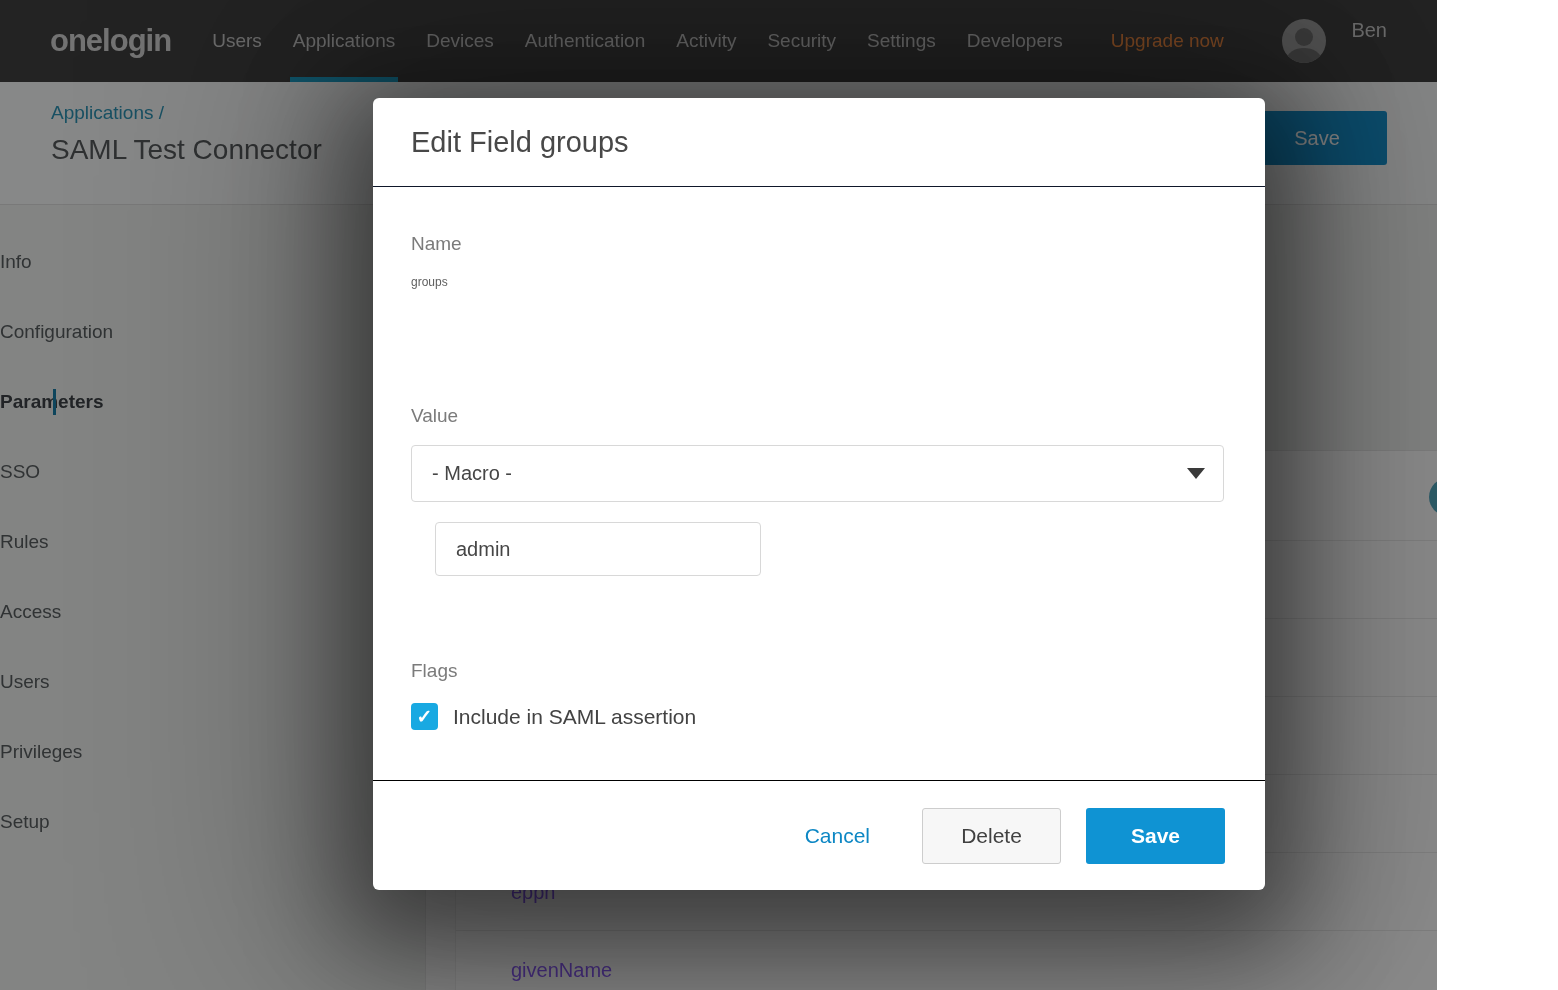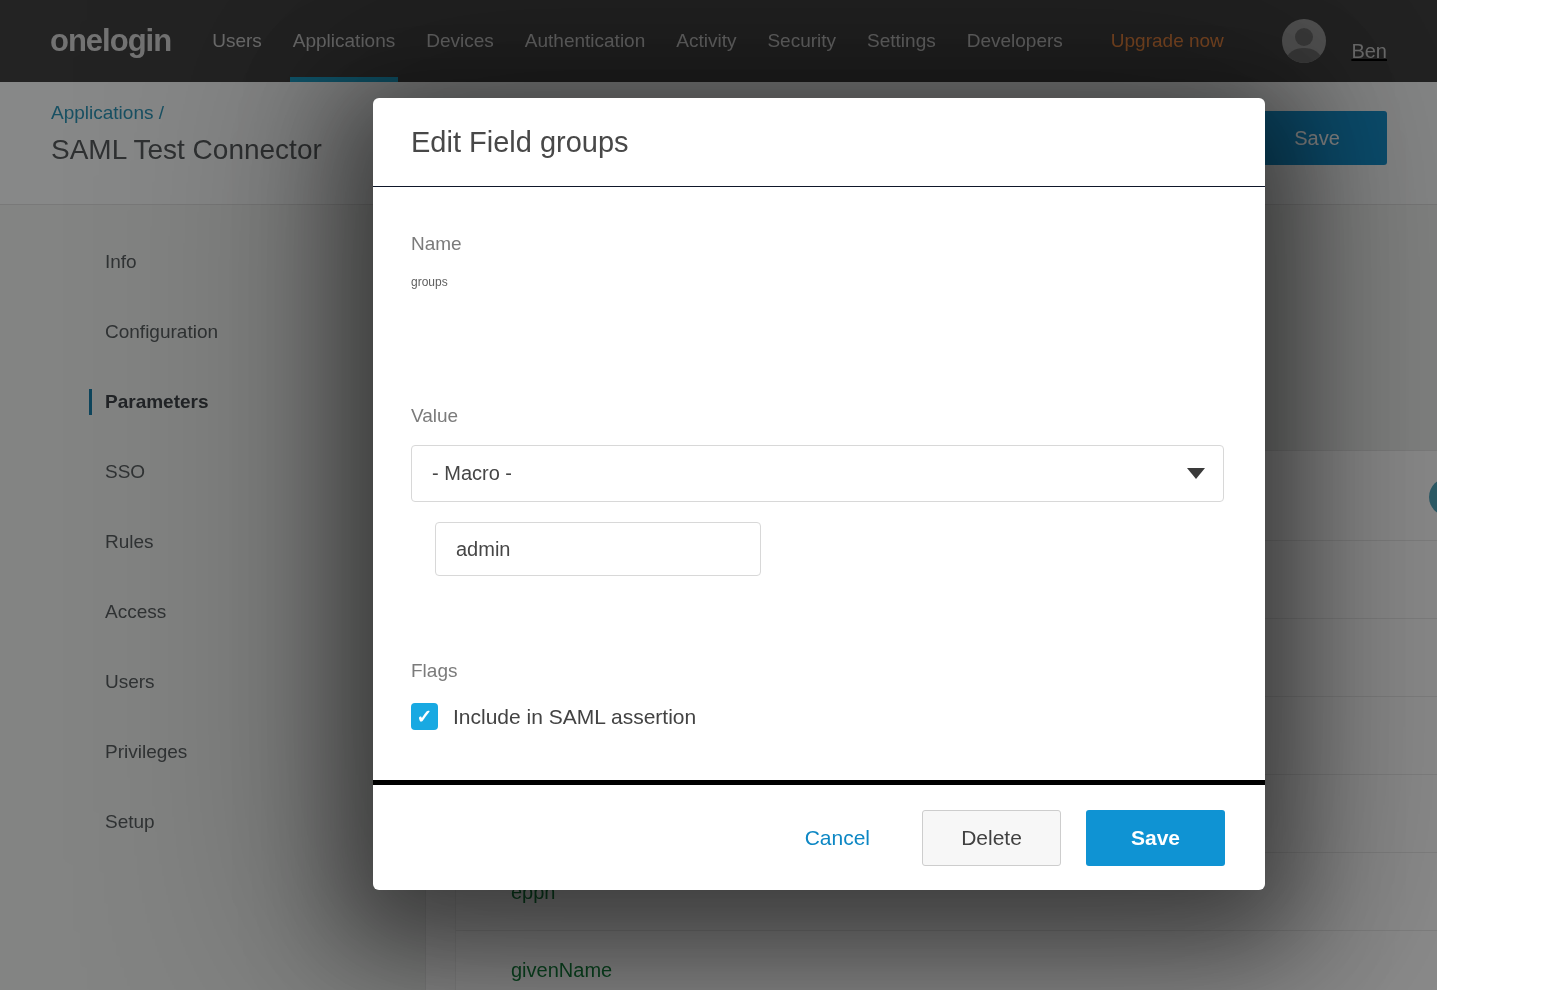--- a/index.html
+++ b/index.html
@@ -8,52 +8,52 @@
 
   
   .topnav { position:absolute; left:0; top:0; width:100%; height:82px; background:#404040;
             display:flex; align-items:center; padding:0 50px; }
   .logo { font-size:31px; font-weight:bold; color:#d2d2d2; letter-spacing:-1px; margin-right:41px; cursor:pointer; }
   .nav-links { display:flex; align-items:stretch; height:82px; }
   .nav-item { position:relative; display:flex; align-items:center; height:82px; margin-right:31px;
               font-size:19px; color:#c3c3c3; cursor:pointer; white-space:nowrap; }
   .nav-item.active::after { content:""; position:absolute; left:-3px; right:-3px; bottom:0; height:5px; background:#1e9ec6; }
   .upgrade { color:#f08a42; font-size:19px; margin-left:17px; cursor:pointer; white-space:nowrap; }
-  .user-cluster { margin-left:auto; display:flex; align-items:flex-end;text-decoration:underline; }
+  .user-cluster { margin-left:auto; display:flex; align-items:flex-start; }
   .avatar { position:relative; width:44px; height:44px; border-radius:50%; background:#9a9a9a; overflow:hidden; cursor:pointer; }
   .avatar::before { content:""; position:absolute; left:13px; top:9px; width:18px; height:18px; border-radius:50%; background:#6e6e6e; }
   .avatar::after  { content:""; position:absolute; left:5px; top:29px; width:34px; height:22px; border-radius:50% 50% 0 0; background:#6e6e6e; }
   .user-name { color:#c6c6c6; font-size:20px; margin-left:25px; cursor:pointer; }
 
   
   .page-header { position:absolute; left:0; top:82px; width:100%; height:123px; background:#f6f7f7; border-bottom:1px solid #dcdcdc; }
   .breadcrumb { position:absolute; left:51px; top:20px; font-size:19px; color:#2d93b4; cursor:pointer; }
   .page-title { position:absolute; left:51px; top:52px; font-size:28px; color:#565a5c; white-space:nowrap; }
   .actions-btn { position:absolute; right:210px; top:30px; width:190px; height:52px; border:1px solid #c9c9c9; border-radius:3px;
                  display:flex; align-items:center; justify-content:flex-end; padding-right:22px; cursor:pointer; color:#5b5b5b; font-size:20px; }
   .caret { width:0; height:0; border-left:9px solid transparent; border-right:9px solid transparent; border-top:11px solid #4a4a4a; }
   .actions-btn .caret { margin-left:16px; border-top-color:#555; }
   .hdr-save { position:absolute; right:50px; top:29px; width:140px; height:54px; background:#1791cd; color:#fff;
               border:none; border-radius:3px; font-size:20px; font-family:inherit; cursor:pointer; }
 
   
   .sidebar { position:absolute; left:0; top:227px; width:320px; }
-  .side-item { position:relative; height:70px; display:flex; align-items:center; padding-left:69px;
-               font-size:19px; color:#585d5f; cursor:pointer;margin-left:36px; }
+  .side-item { position:relative; height:70px; display:flex; align-items:center; 
+               font-size:19px; color:#585d5f; cursor:pointer; }
   .side-item.active { font-weight:bold; color:#3e4347; }
   .side-item.active::before { content:""; position:absolute; left:53px; top:22px; width:3px; height:26px; background:#1a7fa8; }
 
   
   .card { position:absolute; left:425px; top:450px; width:1081px; height:560px; background:#ffffff; border:1px solid #e5e5e5; }
   .card-header { position:relative; height:90px; border-bottom:1px solid #e9e9e9; }
   .add-btn { position:absolute; left:1003px; top:27px; width:38px; height:38px; border-radius:50%; background:#54a9c0;
              color:#f2f8fa; font-size:27px; font-weight:300; display:flex; align-items:center; justify-content:center;
              border:none; cursor:pointer; font-family:inherit; line-height:1; }
   .col-strip { position:absolute; left:0; top:90px; bottom:0; width:30px; background:#fbfbfb; border-right:1px solid #eeeeee; }
-  .t-row { height:78px; line-height:78px; padding-left:85px; font-size:20px; color:#15803d;
+  .t-row { height:78px; line-height:78px; padding-left:85px; font-size:20px; color:#8b5cf6;
            border-bottom:1px solid #e9e9e9; cursor:pointer; }
   .t-row.last { border-bottom:none; }
 
   
   .bulb-btn { position:absolute; left:1517px; top:891px; width:62px; height:59px; background:#5a616b;
               border-radius:8px; border:none; display:flex; align-items:center; justify-content:center; cursor:pointer; z-index:5; }
 
   
   .overlay { position:absolute; inset:0; background:rgba(0,0,0,0.45); z-index:10; }
   .modal { position:absolute; left:373px; top:98px; width:892px; height:792px; background:#fff; border-radius:6px; z-index:20;
@@ -64,21 +64,21 @@
   .m-name-value { position:absolute; left:38px; top:177px; font-size:12px; color:#5f5f5f; }
   .m-select { position:absolute; left:38px; top:347px; width:813px; height:57px; border:1px solid #d8d8d8; border-radius:4px;
               display:flex; align-items:center; padding:0 18px 0 20px; font-size:20px; color:#464646; cursor:pointer; background:#fff; }
   .m-select .caret { margin-left:auto; border-top-color:#3a3a3a; }
   .m-input { position:absolute; left:38px; top:424px; width:326px; height:54px; border:1px solid #d8d8d8; border-radius:4px;
              padding-left:20px; font-size:20px; color:#464646; font-family:inherit;margin-left:24px; }
   .m-check-row { position:absolute; left:38px; top:605px; display:flex; align-items:center; }
   .checkbox { width:27px; height:27px; border-radius:4px; background:#18a9e2; color:#fff; font-size:19px; font-weight:bold;
               display:flex; align-items:center; justify-content:center; cursor:pointer; }
   .check-label { margin-left:15px; font-size:21px; color:#434343; }
-  .m-footer { position:absolute; left:0; bottom:0; width:100%; height:110px; border-top:5px solid #000000;
+  .m-footer { position:absolute; left:0; bottom:0; width:100%; height:110px; border-top:1px solid #000000;
               display:flex; align-items:center; justify-content:flex-end; padding-right:40px; }
   .btn-cancel { background:none; border:none; color:#0d87c4; font-size:21px; font-family:inherit; cursor:pointer; margin-right:52px; }
   .btn-delete { width:139px; height:56px; background:#f7f7f7; border:1px solid #cdcdcd; border-radius:3px;
                 font-size:21px; color:#414141; font-family:inherit; cursor:pointer; margin-right:25px; }
   .btn-save { width:139px; height:56px; background:#0f93d3; border:none; border-radius:3px;
               font-size:21px; font-weight:bold; color:#ffffff; font-family:inherit; cursor:pointer; }
 </style>
 </head>
 <body>
 

